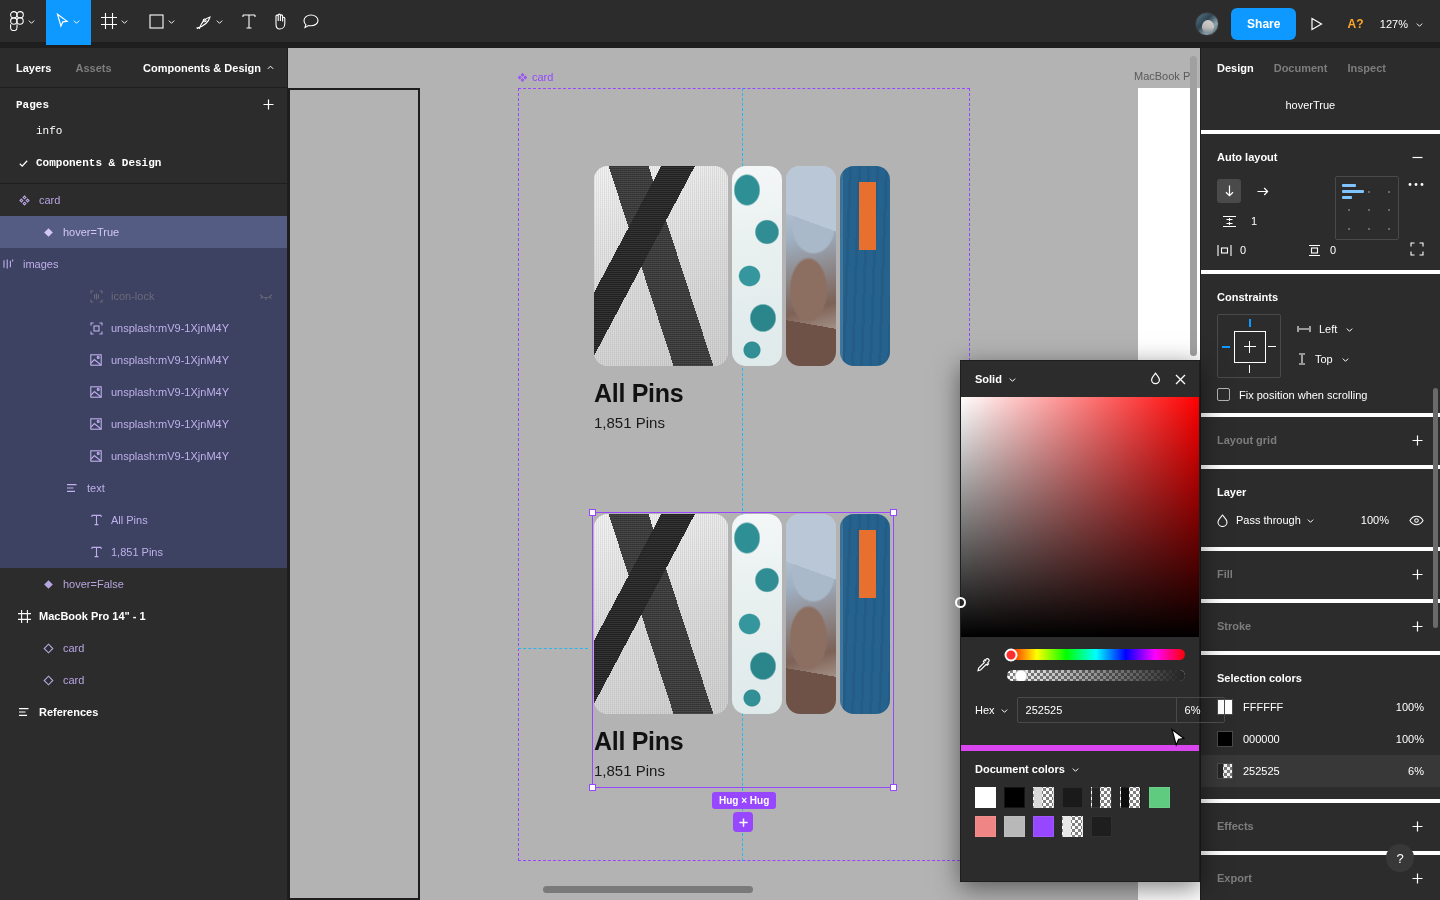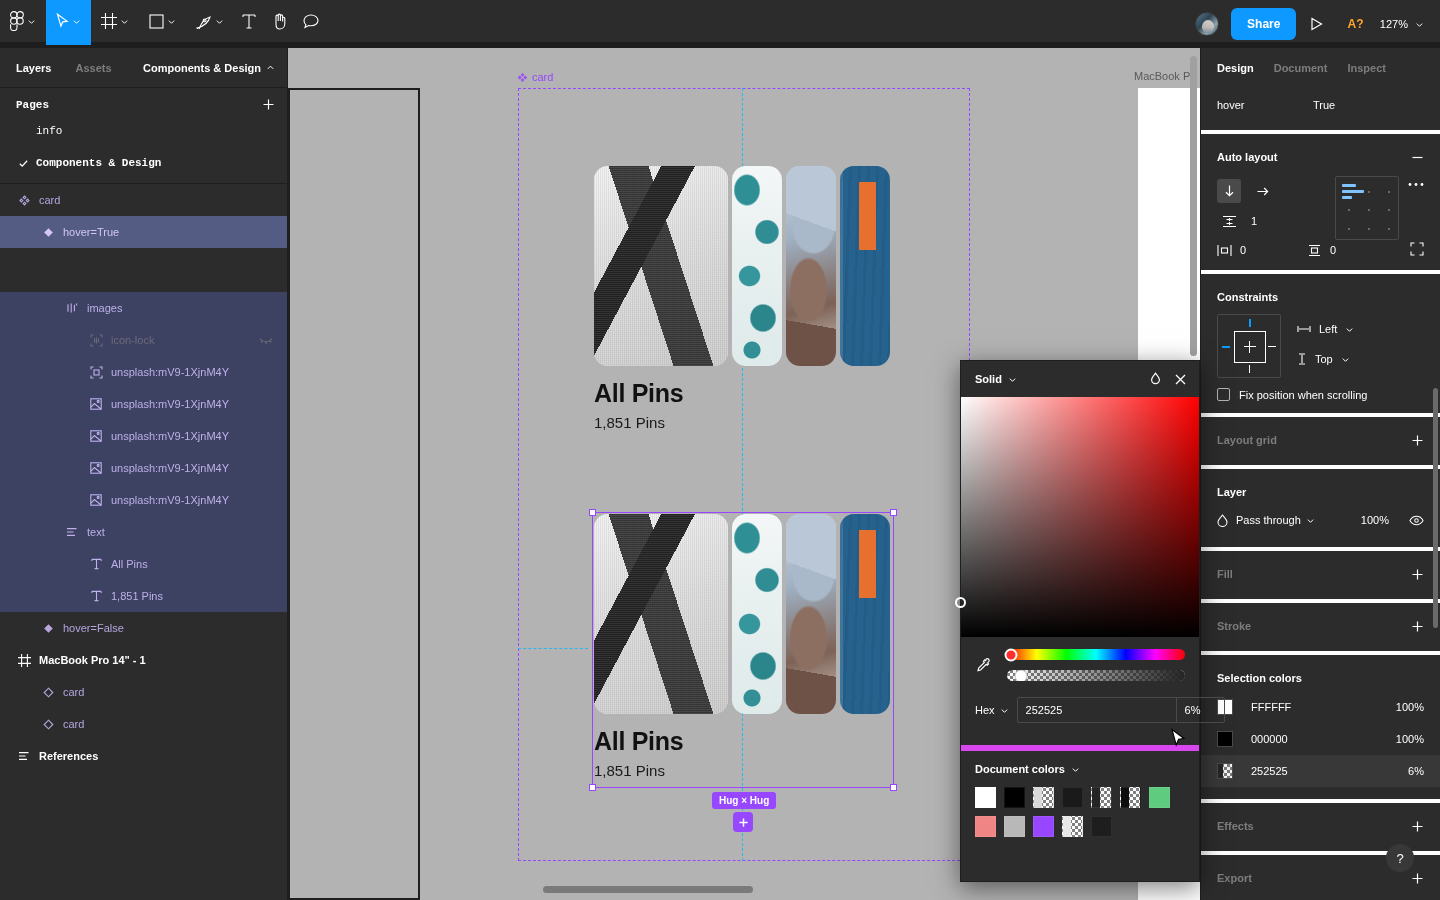--- a/index.html
+++ b/index.html
@@ -310,21 +310,21 @@
   .c-right { right: 4px; top: 31px; width: 8px; height: 1px; }
   .cdrop { display: flex; align-items: center; gap: 8px; height: 30px; font-size: 11px; color:#fff; cursor: pointer; }
   .checkrow { display: flex; align-items: center; gap: 9px; margin-top: 10px; font-size: 11px; color: #fff; cursor: pointer; }
   .cbx { width: 13px; height: 13px; border: 1px solid #b3b3b3; border-radius: 2px; }
 
   .layer-blend { display: flex; align-items: center; gap: 8px; height: 30px; font-size: 11px; color: #fff; }
   .blend-name { display: flex; align-items: center; gap: 5px; cursor: pointer; }
   .opacity-v { margin-left: auto; margin-right: 12px; }
 
   .selcolor-row {
-    display: flex; align-items: center; gap: 18px; height: 32px;
+    display: flex; align-items: center; gap: 10px; height: 32px;
     font-size: 11px; color: #fff; cursor: pointer; padding: 0 16px;
     margin: 0 -16px;
   }
   .selcolor-row.active { background: #383838; }
   .sw { width: 16px; height: 16px; border: 1px solid #4a4a4a; flex: 0 0 16px; }
   .sw-pct { margin-left: auto; }
   .sw-hex { width: 70px; }
 
   .checker {
     background-image:
@@ -533,21 +533,21 @@
           <span>card</span>
         </div>
         <div class="layer-row sel-strong" style="padding-left: 40px;">
           <span class="ico">
             <svg width="11" height="11" viewBox="0 0 11 11" fill="currentColor">
               <path d="M5.5 1.2l4.3 4.3-4.3 4.3-4.3-4.3z"></path>
             </svg>
           </span>
           <span>hover=True</span>
         </div>
-        <div class="layer-row sel-soft" style="padding-left: 64px; margin-top: 44px;">
+        <div class="layer-row sel-soft" style="">
           <span class="ico">
             <svg width="12" height="12" viewBox="0 0 12 12" stroke="currentColor" fill="none" stroke-width="1.1">
               <path d="M2 2.2v7.6M5.2 1.4v9.2M8.4 2.8v6.4M10.6 1.6v2"></path>
             </svg>
           </span>
           <span>images</span>
         </div>
         <div class="layer-row sel-soft dim" style="padding-left: 88px;">
           <span class="ico">
             <svg width="13" height="13" viewBox="0 0 13 13" stroke="currentColor" fill="none" stroke-width="1.1">
@@ -747,21 +747,21 @@
     <div class="v-scroll"></div>
   </div>
 
   <div class="right-panel">
     <div class="rp-tabs">
       <div class="rp-tab active">Design</div>
       <div class="rp-tab">Document</div>
       <div class="rp-tab">Inspect</div>
     </div>
 
-    <div class="rp-sec" style="border-top:0;padding-top:2px;padding-bottom:10px;">
+    <div class="rp-sec" style="border-top:0;padding-top:2px;padding-bottom:10px;text-align:right;">
       <div class="prop-row">
         <span class="prop-name">hover</span>
         <span class="prop-val">True</span>
       </div>
     </div>
 
     <div class="rp-sec">
       <div class="sec-hdr">
         <span>Auto layout</span>
         <span class="icon-btn">

